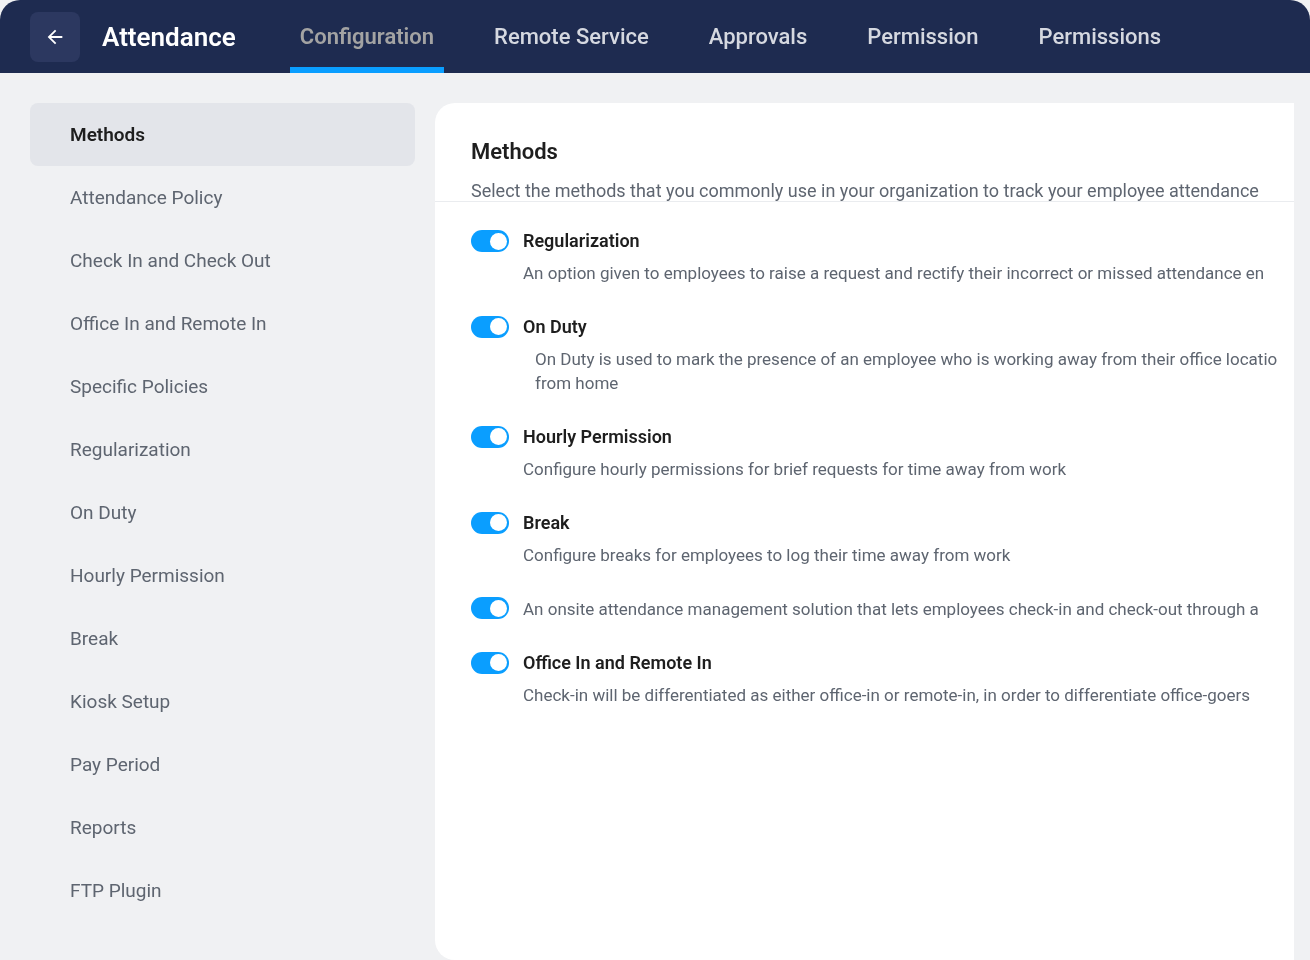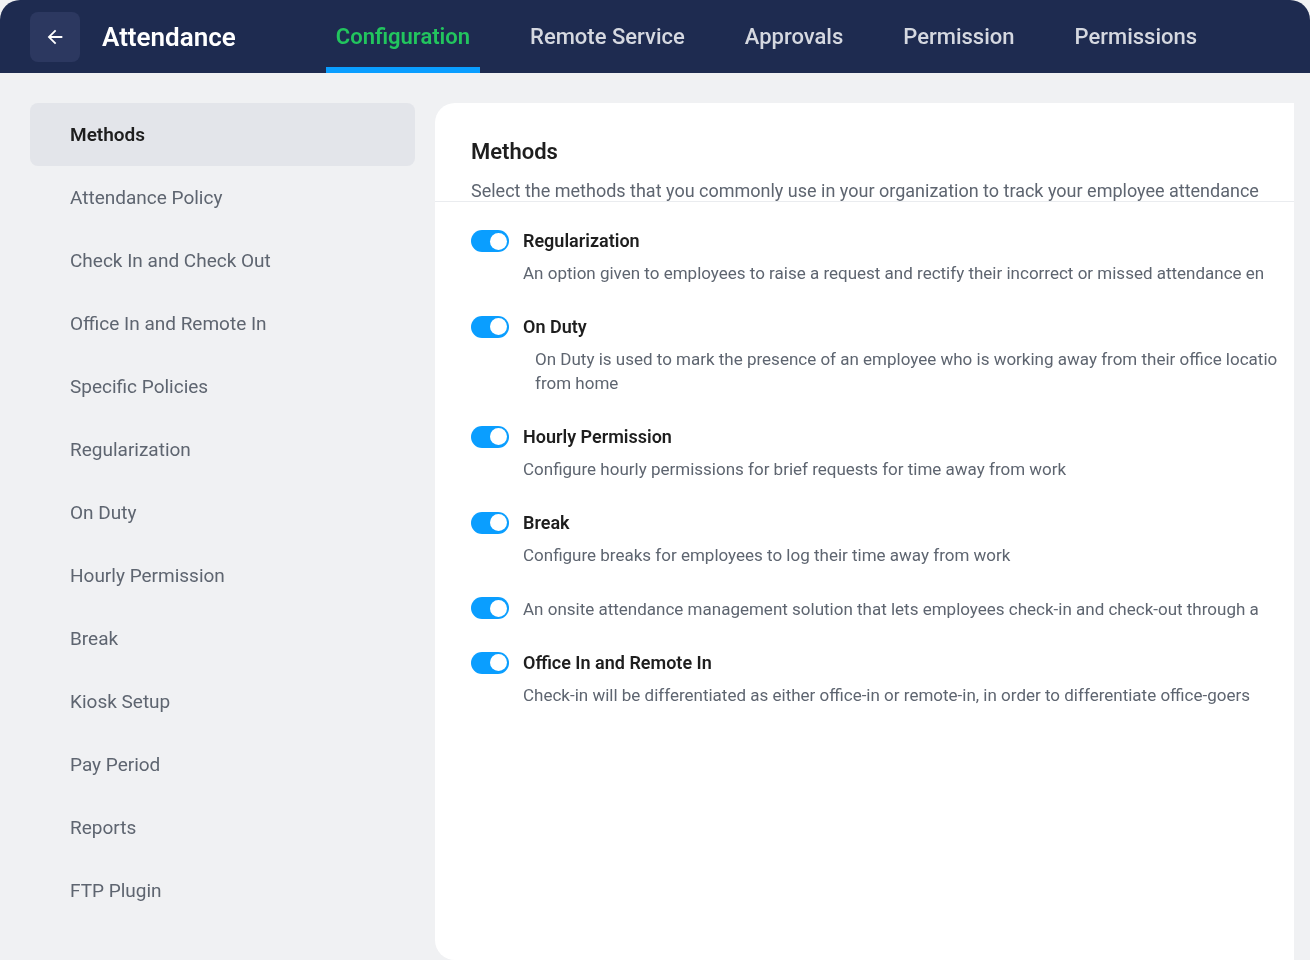--- a/index.html
+++ b/index.html
@@ -35,40 +35,40 @@
     }
     .back-btn svg {
       width: 22px;
       height: 22px;
       fill: #fff;
     }
     .header-title {
       color: #ffffff;
       font-size: 26px;
       font-weight: 600;
-      margin-right: 100px;
+      margin-right: 64px;
     }
     .tabs {
       display: flex;
       gap: 60px;
       height: 100%;
       align-items: center;
     }
     .tab {
       color: #d5d8e0;
       font-size: 22px;
       font-weight: 500;
       cursor: pointer;
       height: 100%;
       display: flex;
       align-items: center;
       position: relative;
     }
     .tab.active {
-      color: #22c55e;
+      color: #a3a3a3;
       font-weight: 600;
     }
     .tab.active::after {
       content: '';
       position: absolute;
       bottom: 0;
       left: -10px;
       right: -10px;
       height: 6px;
       background: #0a9eff;

